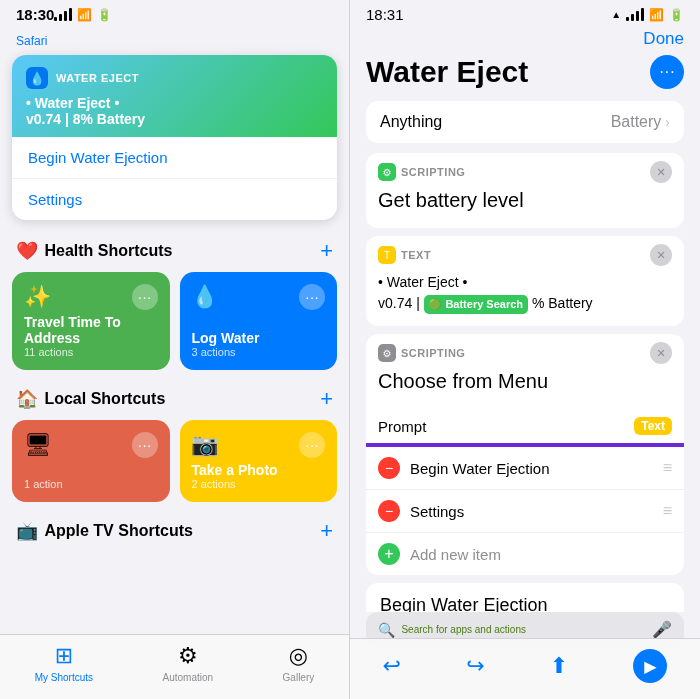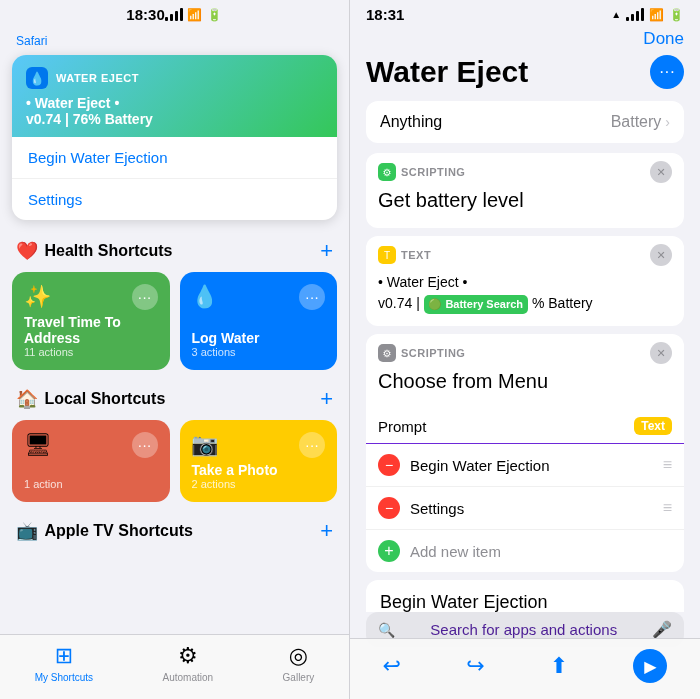--- a/index.html
+++ b/index.html
@@ -17,21 +17,21 @@
       width: 350px;
       height: 699px;
       background: #f2f2f7;
       overflow: hidden;
       position: relative;
       border-right: 1px solid #d1d1d6;
     }
 
     .status-bar {
       display: flex;
-      justify-content: center;
+      justify-content: flex-start;
       align-items: center;
       padding: 6px 16px 4px;
       background: #f2f2f7;
     }
     .status-time { font-size: 15px; font-weight: 600; color: #000; }
     .status-icons { display: flex; gap: 5px; align-items: center; font-size: 12px; color: #000; }
 
     .safari-bar {
       background: #f2f2f7;
       padding: 4px 16px 6px;
@@ -165,21 +165,21 @@
       position: relative;
     }
 
     .right-status-bar {
       display: flex;
       justify-content: space-between;
       align-items: center;
       padding: 6px 16px 4px;
       background: #f2f2f7;
     }
-    .right-status-time { font-size: 15px; font-weight: 700; color: #000; }
+    .right-status-time { font-size: 15px; font-weight: 400; color: #000; }
     .right-status-icons { display: flex; gap: 5px; align-items: center; font-size: 12px; color: #000; }
 
     .right-top-bar {
       display: flex;
       justify-content: flex-end;
       padding: 2px 16px 6px;
     }
     .done-btn { font-size: 17px; font-weight: 500; color: #007aff; }
 
     .right-content { padding: 0 16px; overflow-y: auto; height: calc(699px - 100px); }
@@ -268,21 +268,21 @@
       font-size: 11px;
       font-weight: 600;
     }
 
     
     .prompt-row {
       display: flex;
       justify-content: space-between;
       align-items: center;
       padding: 8px 12px;
-      border-bottom: 1px solid #6d28d9;
+      border-bottom: 4px solid #6d28d9;
     }
     .prompt-label { font-size: 15px; color: #000; }
     .prompt-value-badge {
       display: flex; align-items: center; gap: 4px;
       background: #ffcc00;
       border-radius: 6px;
       padding: 2px 7px;
       font-size: 12px; font-weight: 600; color: #fff;
     }
 
@@ -339,21 +339,21 @@
     }
     .search-input-row {
       background: #e5e5ea;
       border-radius: 12px;
       display: flex;
       align-items: center;
       padding: 8px 12px;
       gap: 6px;
     }
     .search-icon-inner { color: #8e8e93; font-size: 14px; }
-    .search-placeholder { font-size: 15px; color: #4c1d95; flex: 1; text-align: center; }
+    .search-placeholder { font-size: 10px; color: #4d7c0f; flex: 1; }
     .mic-icon { color: #8e8e93; font-size: 16px; }
 
     
     .bottom-action-bar {
       position: absolute;
       bottom: 0;
       width: 100%;
       background: rgba(248,248,248,0.95);
       border-top: 1px solid #d1d1d6;
       display: flex;
@@ -400,21 +400,21 @@
   </div>
 
   <div class="dropdown-card">
     <div class="dropdown-header">
       <div class="dropdown-header-top">
         <div class="water-icon-small">💧</div>
         <span class="dropdown-header-title">WATER EJECT</span>
       </div>
       <div class="dropdown-header-body">
         <div>• Water Eject •</div>
-        <div>v0.74 | 76% Battery</div>
+        <div>v0.74 | 8% Battery</div>
       </div>
     </div>
     <div class="dropdown-menu-item">Begin Water Ejection</div>
     <div class="dropdown-menu-item">Settings</div>
   </div>
 
   <div class="shortcuts-content">
 
     <div class="section-header">
       <div class="section-header-left">

